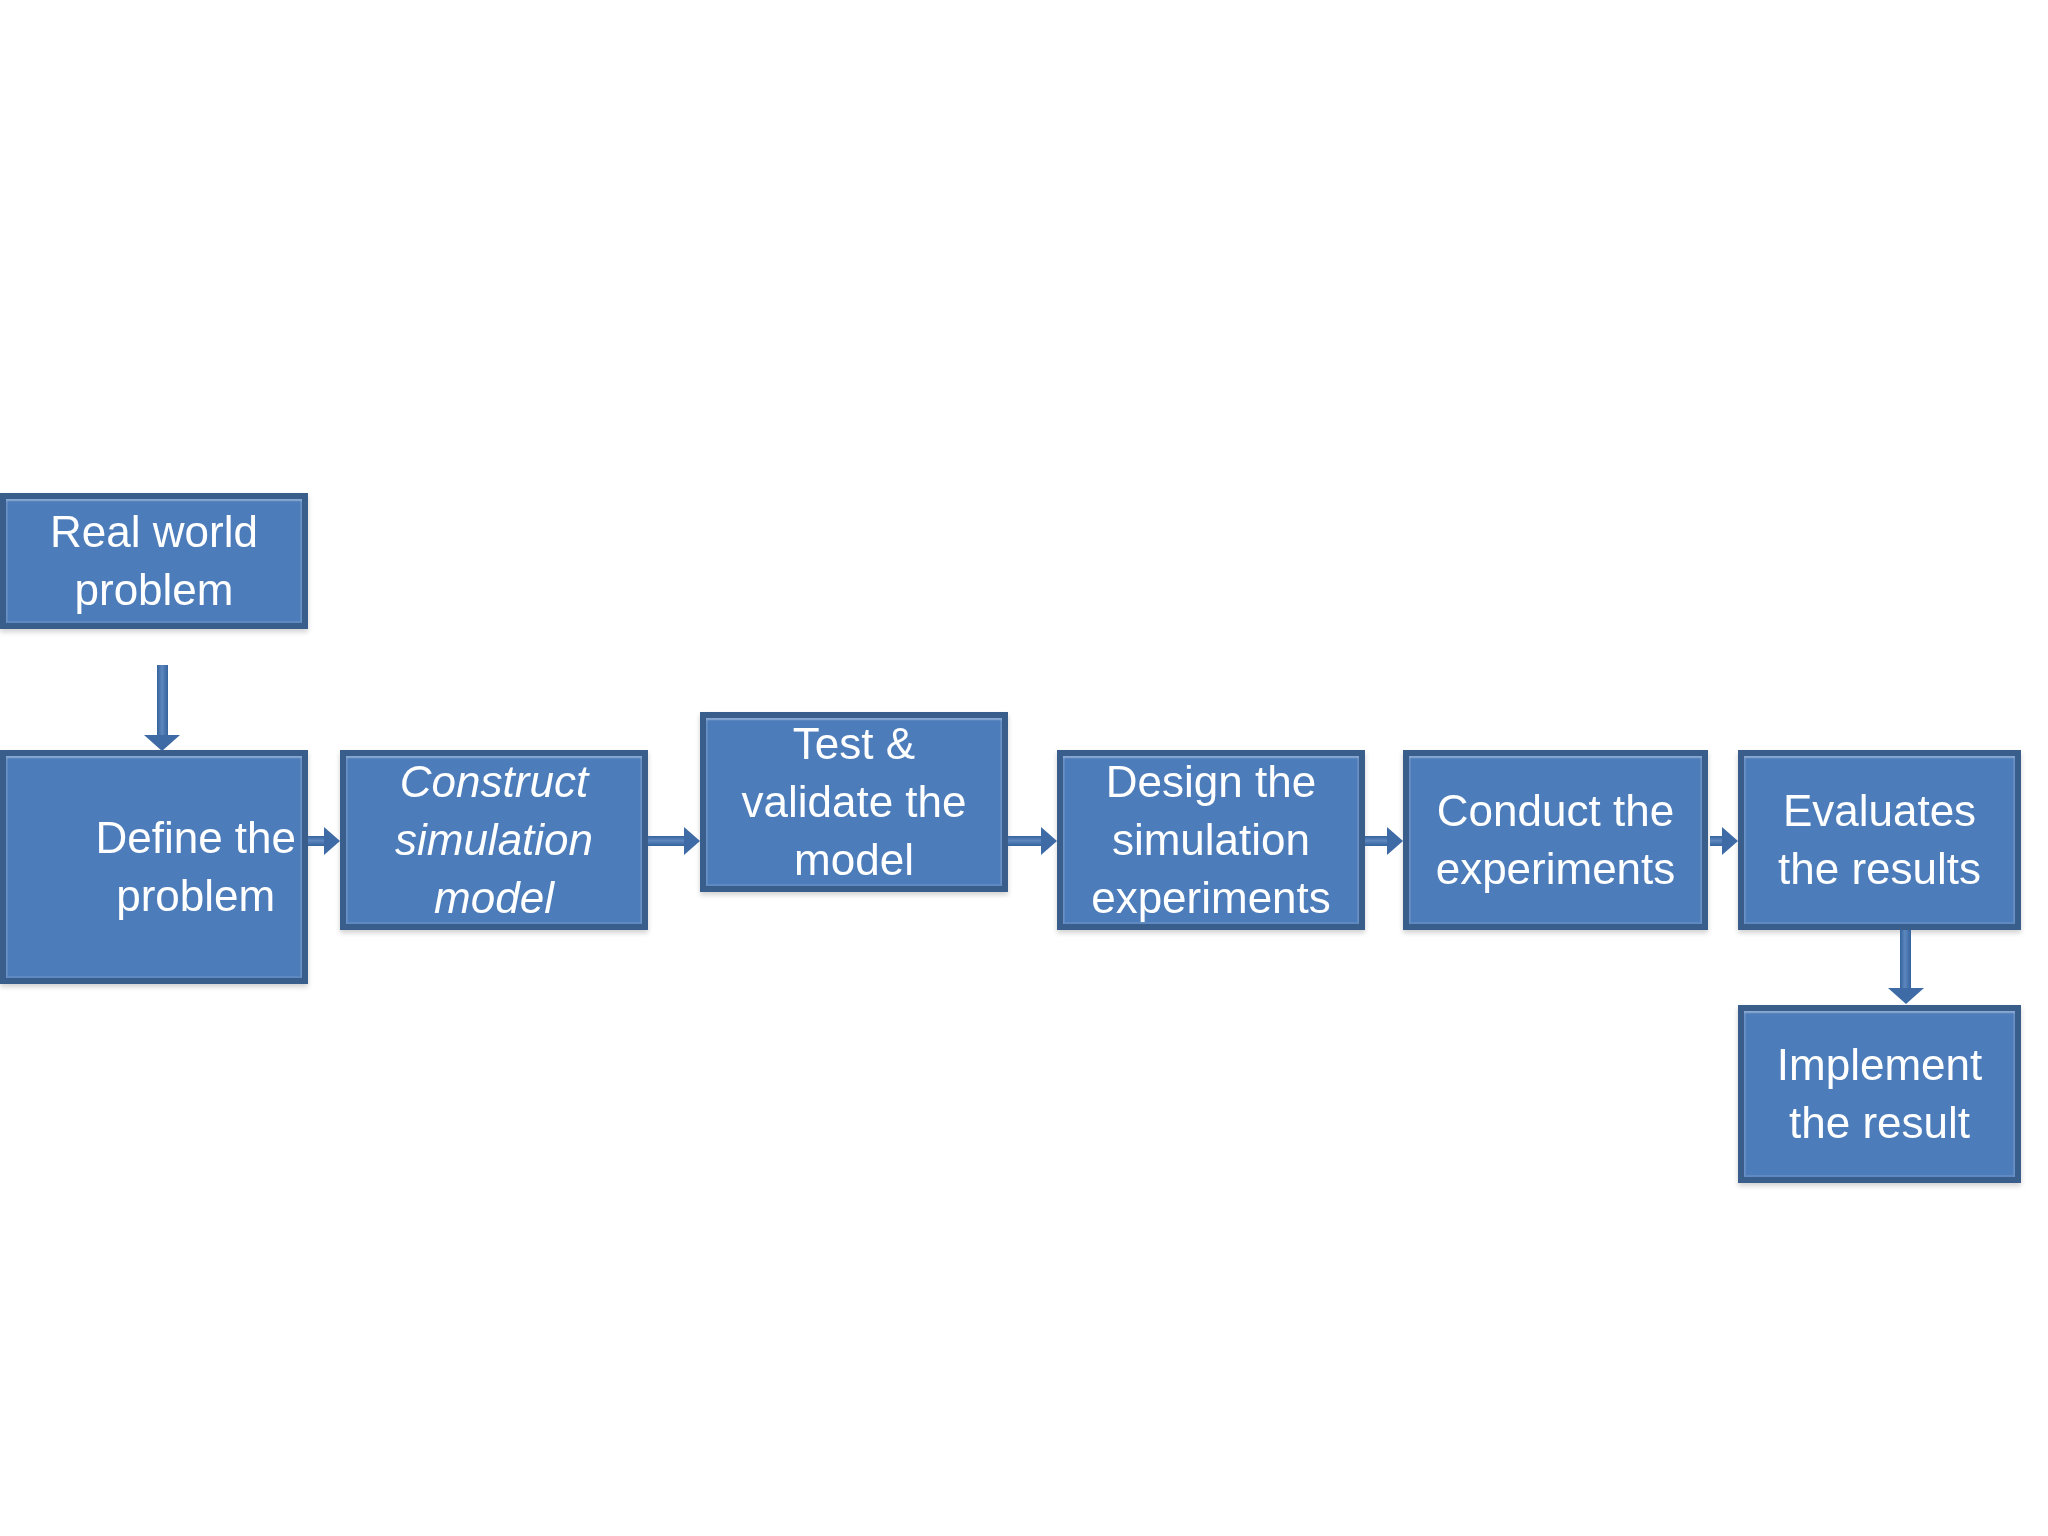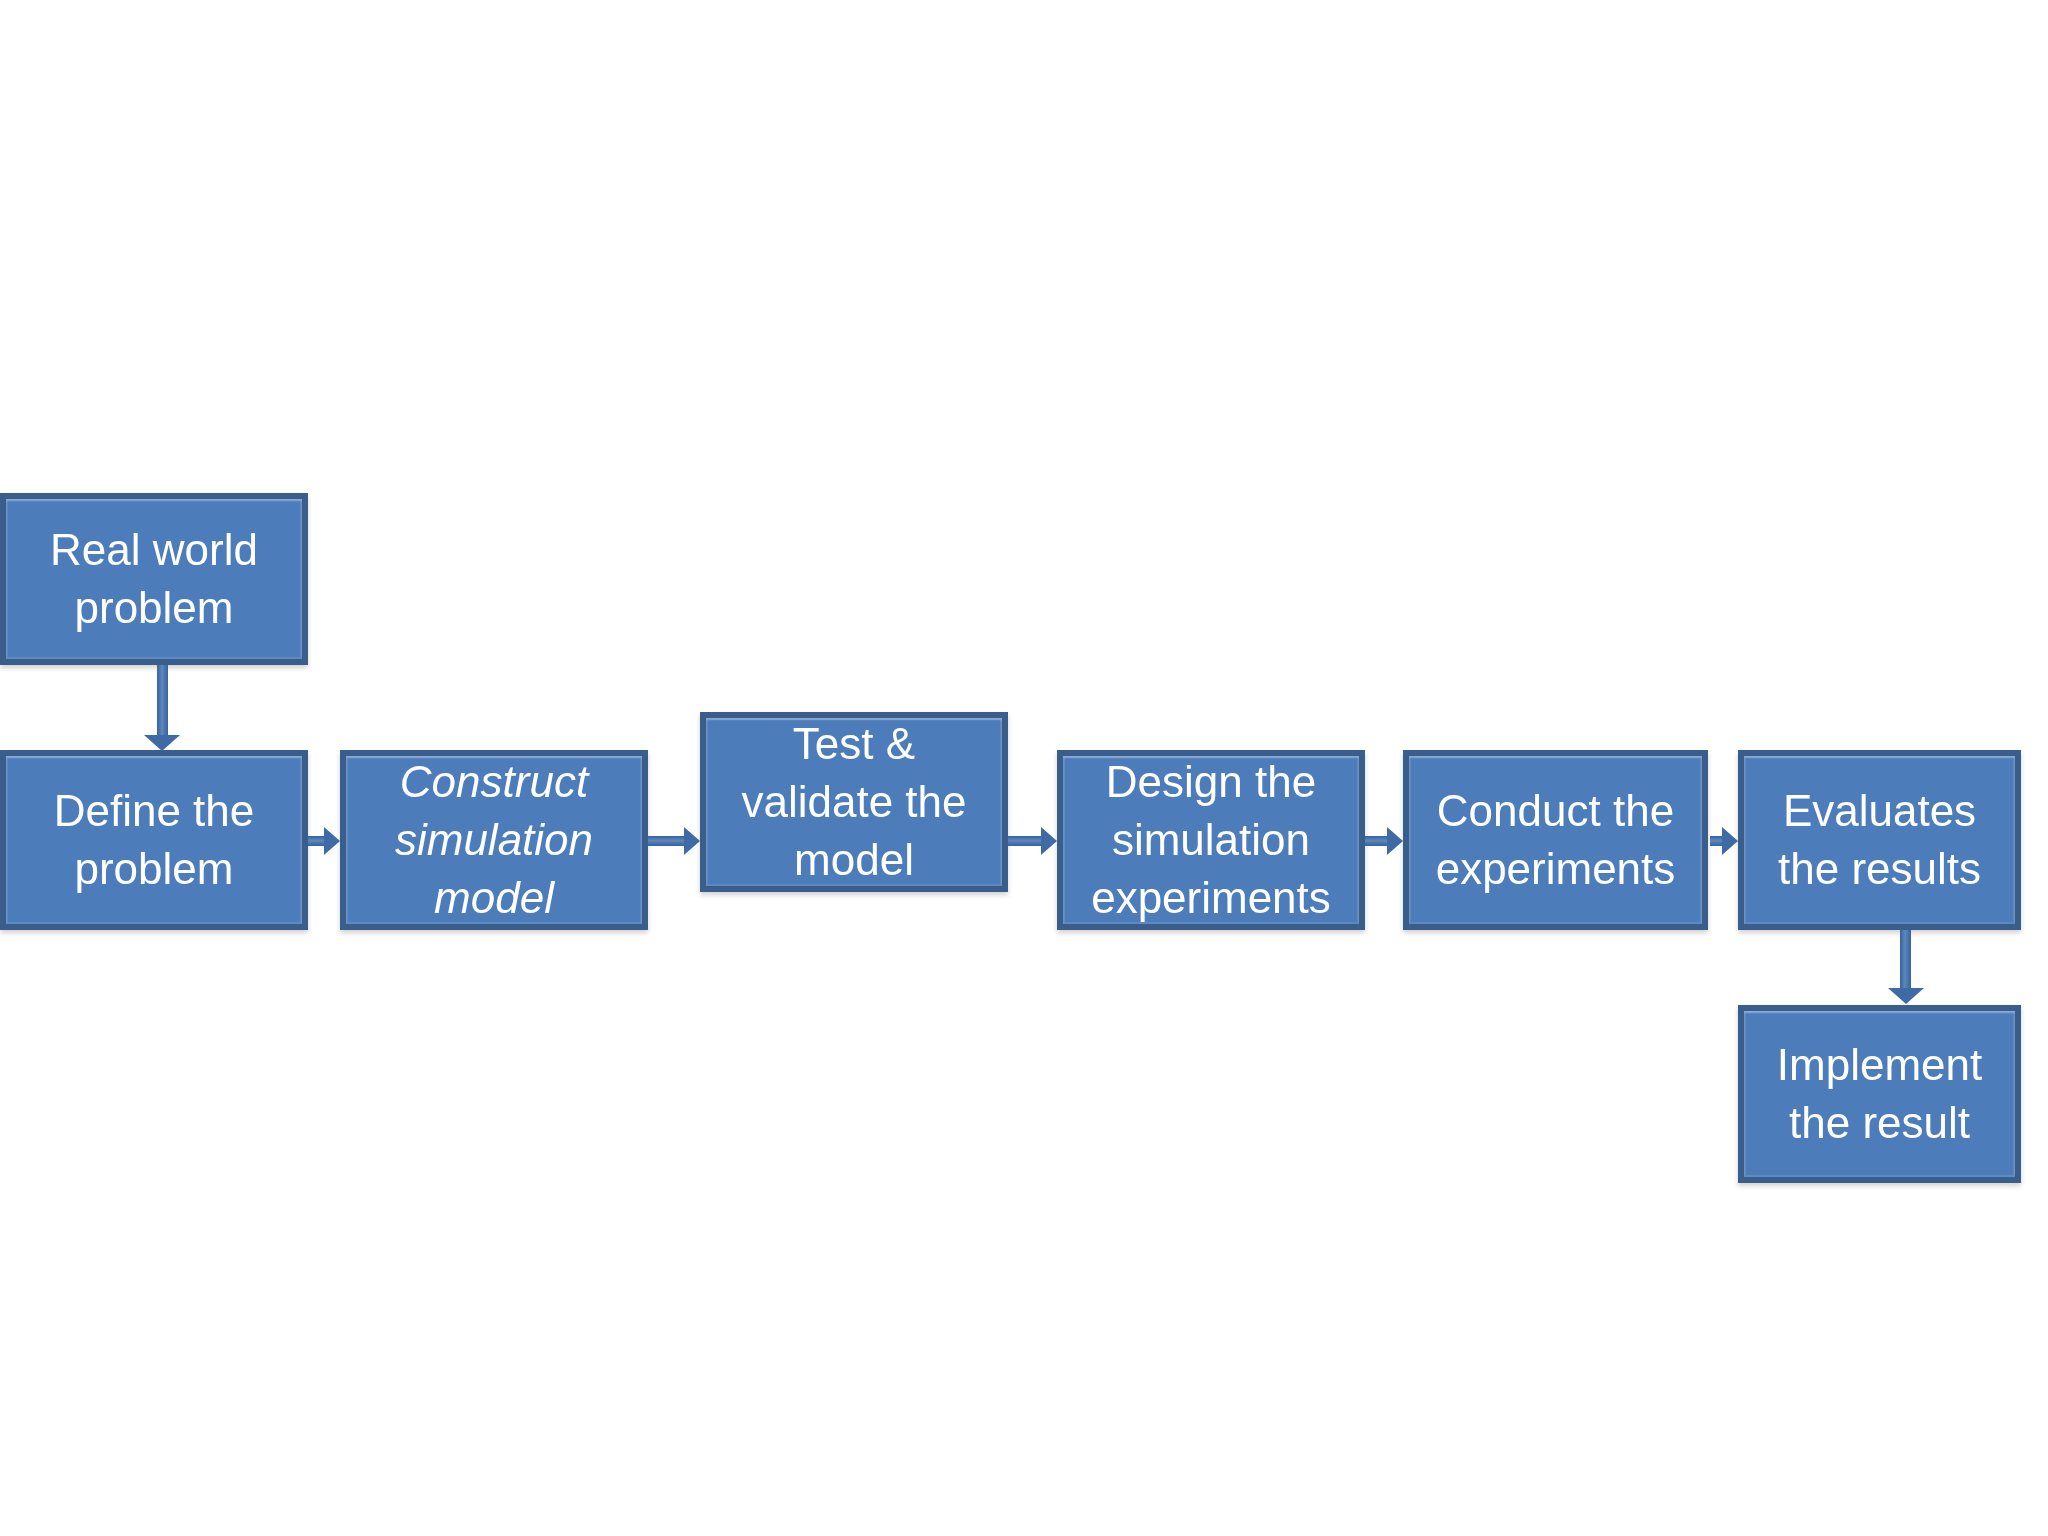--- a/index.html
+++ b/index.html
@@ -46,22 +46,22 @@
     font-size: 44px;
     line-height: 1.32;
     white-space: pre-line;
     box-shadow: 0 3px 5px rgba(0,0,0,0.18),
                 inset 0 2px 2px rgba(255,255,255,0.28),
                 inset 0 0 0 2px rgba(255,255,255,0.10);
   }
   .node .node-label { display: block; padding: 0 6px; }
 
   
-  #n-real      { left: 0;      top: 493px;  width: 308px; height: 172px; }
-  #n-define    { left: 0;      top: 750px;  width: 308px; height: 180px; }
+  #n-real      { left: 0;      top: 493px;  width: 308px; height: 136px; }
+  #n-define    { left: 0;      top: 750px;  width: 308px; height: 234px; justify-content: flex-end; }
   #n-construct { left: 340px;  top: 750px;  width: 308px; height: 180px; font-style: italic; }
   #n-test      { left: 700px;  top: 712px;  width: 308px; height: 180px; }
   #n-design    { left: 1057px; top: 750px;  width: 308px; height: 180px; }
   #n-conduct   { left: 1403px; top: 750px;  width: 305px; height: 180px; }
   #n-evaluate  { left: 1738px; top: 750px;  width: 283px; height: 180px; }
   #n-implement { left: 1738px; top: 1005px; width: 283px; height: 178px; }
 
   
   .hstem {
     position: absolute; height: 10px; top: 836px;

